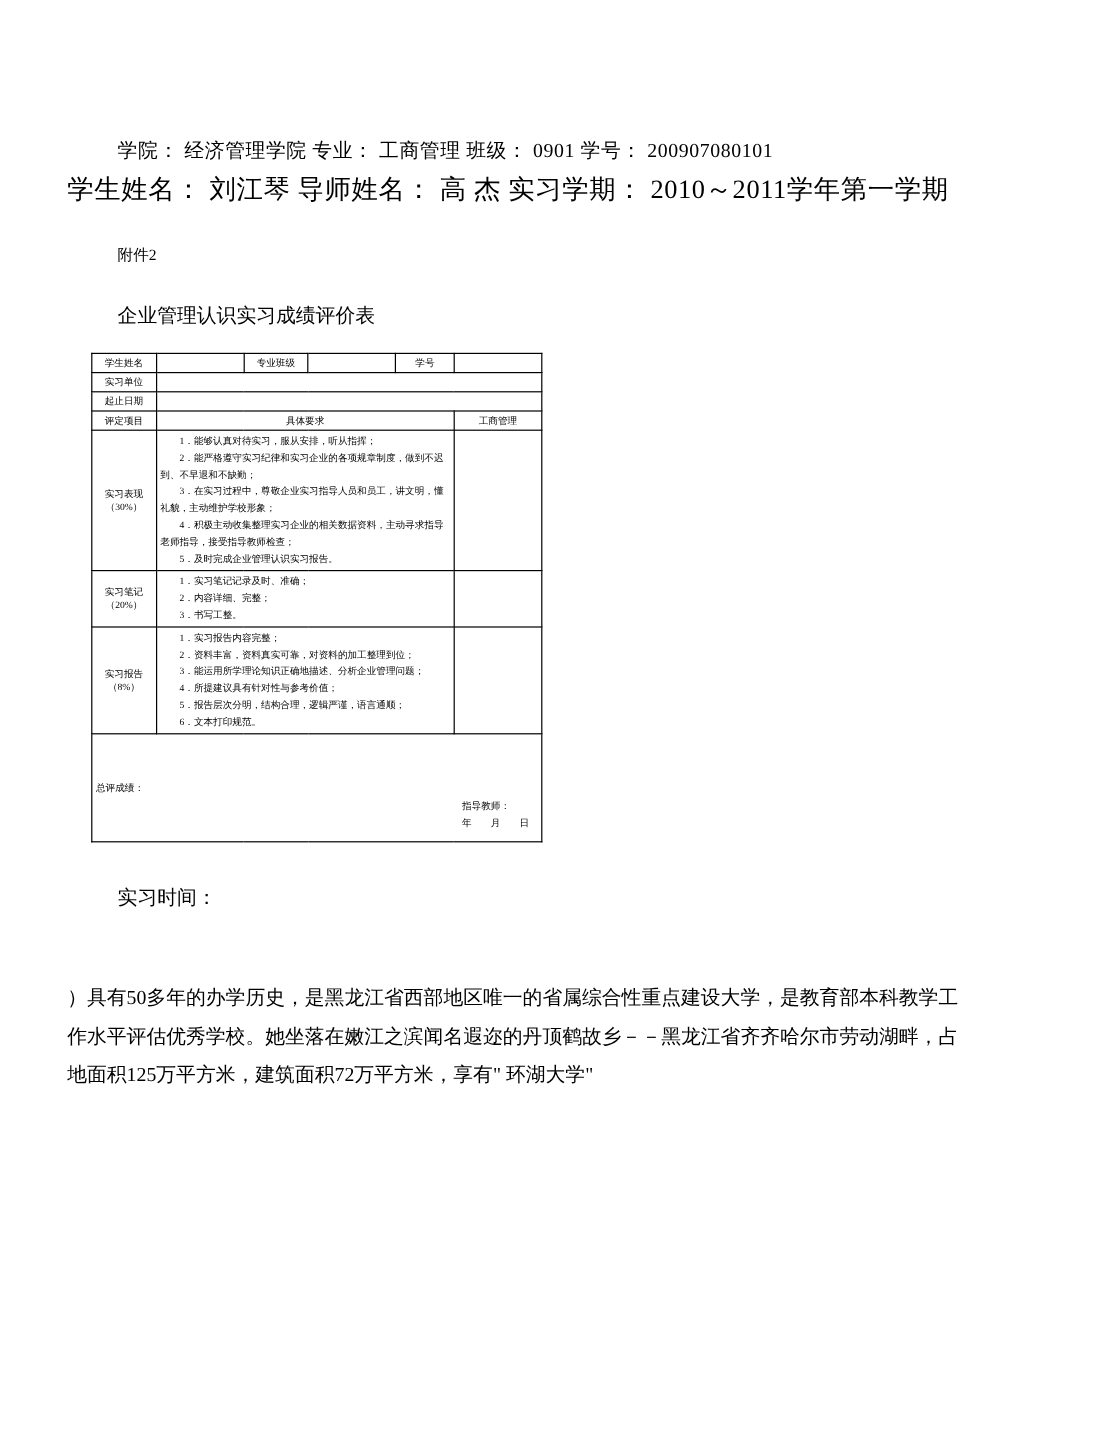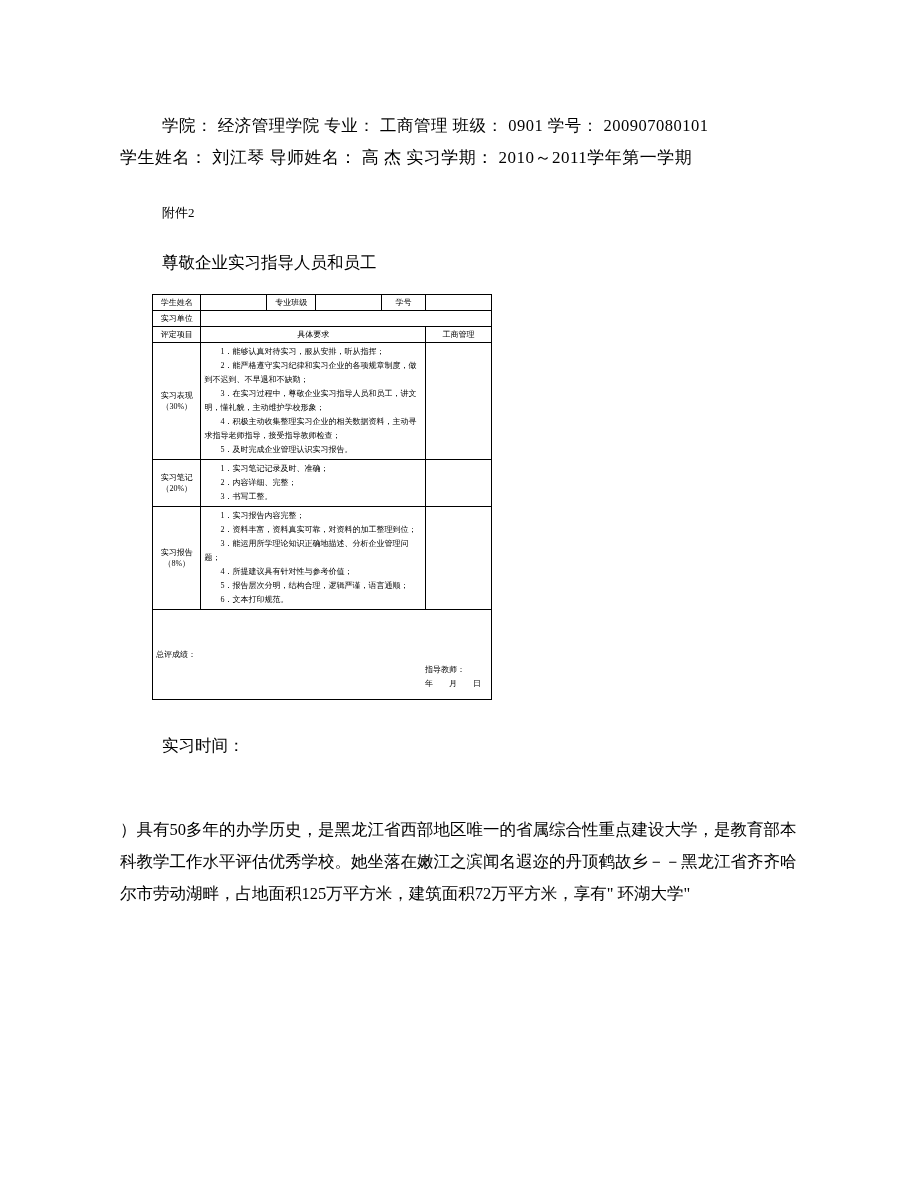--- a/index.html
+++ b/index.html
@@ -5,48 +5,48 @@
   * { box-sizing: border-box; margin: 0; padding: 0; }
   body {
     background: #fff;
     font-family: "SimSun", "宋体", serif;
     color: #000;
     width: 920px;
     height: 1191px;
     position: relative;
   }
   .page {
-    padding: 110px 120px 0 120px;
+    padding: 110px 120px 0 56px;
   }
   .line1 {
     text-indent: 42px;
     font-size: 16.5px;
     line-height: 32px;
     letter-spacing: 0.5px;
   }
   .line2 {
-    font-size: 17px;
+    font-size: 22px;
     line-height: 32px;
     letter-spacing: 0.5px;
   }
   .attach {
     margin-top: 30px;
     text-indent: 42px;
     font-size: 13px;
   }
   .tabletitle {
     margin-top: 30px;
     text-indent: 42px;
     font-size: 16.5px;
     margin-bottom: 20px;
   }
   .eval-table {
     border-collapse: collapse;
-    width: 340px;
-    margin-left: 32px;
+    width: 376px;
+    margin-left: 20px;
     font-size: 8px;
     font-family: "SimSun", "宋体", serif;
   }
   .eval-table td {
     border: 1px solid #000;
     padding: 2px 3px;
     vertical-align: middle;
   }
   .eval-table td.center { text-align: center; }
   .eval-table td.subhead { text-align: center; }
@@ -75,34 +75,38 @@
 </head>
 <body>
 
 <div class="page">
 
   <div class="line1">学院： 经济管理学院 专业： 工商管理 班级： 0901 学号： 200907080101</div>
   <div class="line2">学生姓名： 刘江琴 导师姓名： 高 杰 实习学期： 2010～2011学年第一学期</div>
 
   <div class="attach">附件2</div>
 
-  <div class="tabletitle">尊敬企业实习指导人员和员工</div>
+  <div class="tabletitle">企业管理认识实习成绩评价表</div>
 
   <table class="eval-table">
     <tbody>
         <tr>
       <td class="center" style="width:44px">学生姓名</td>
       <td style="width:60px"></td>
       <td class="center" style="width:44px">专业班级</td>
       <td style="width:60px"></td>
       <td class="center" style="width:40px">学号</td>
       <td style="width:60px"></td>
     </tr>
     <tr>
       <td class="center">实习单位</td>
+      <td colspan="5"></td>
+    </tr>
+    <tr>
+      <td class="center">起止日期</td>
       <td colspan="5"></td>
     </tr>
     <tr>
       <td class="subhead">评定项目</td>
       <td colspan="4" class="subhead">具体要求</td>
       <td class="subhead">工商管理</td>
     </tr>
     <tr>
       <td class="center">实习表现（30%）</td>
       <td colspan="4" class="req-list" style="white-space:pre-wrap">　　1．能够认真对待实习，服从安排，听从指挥；

